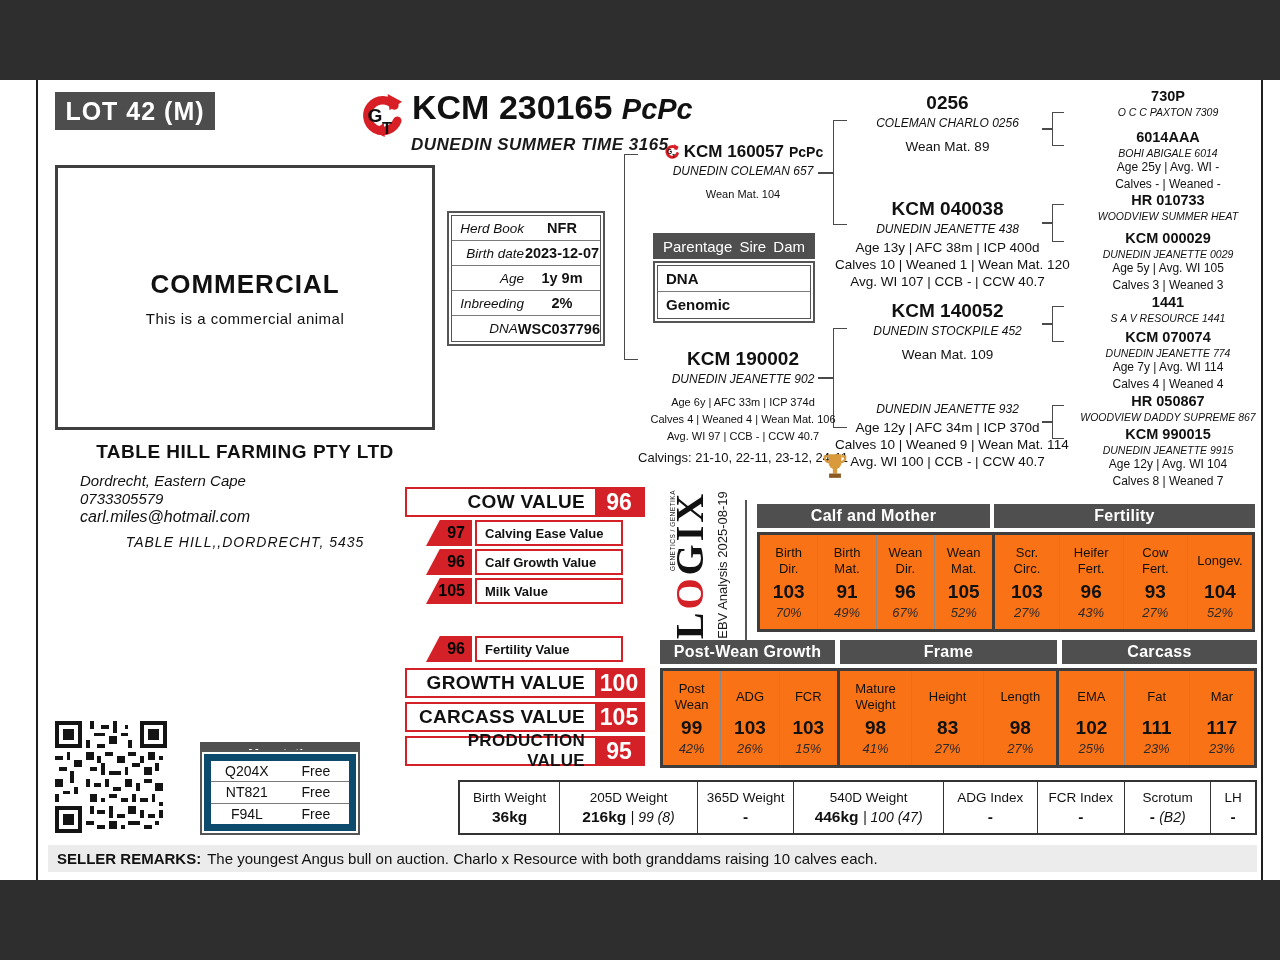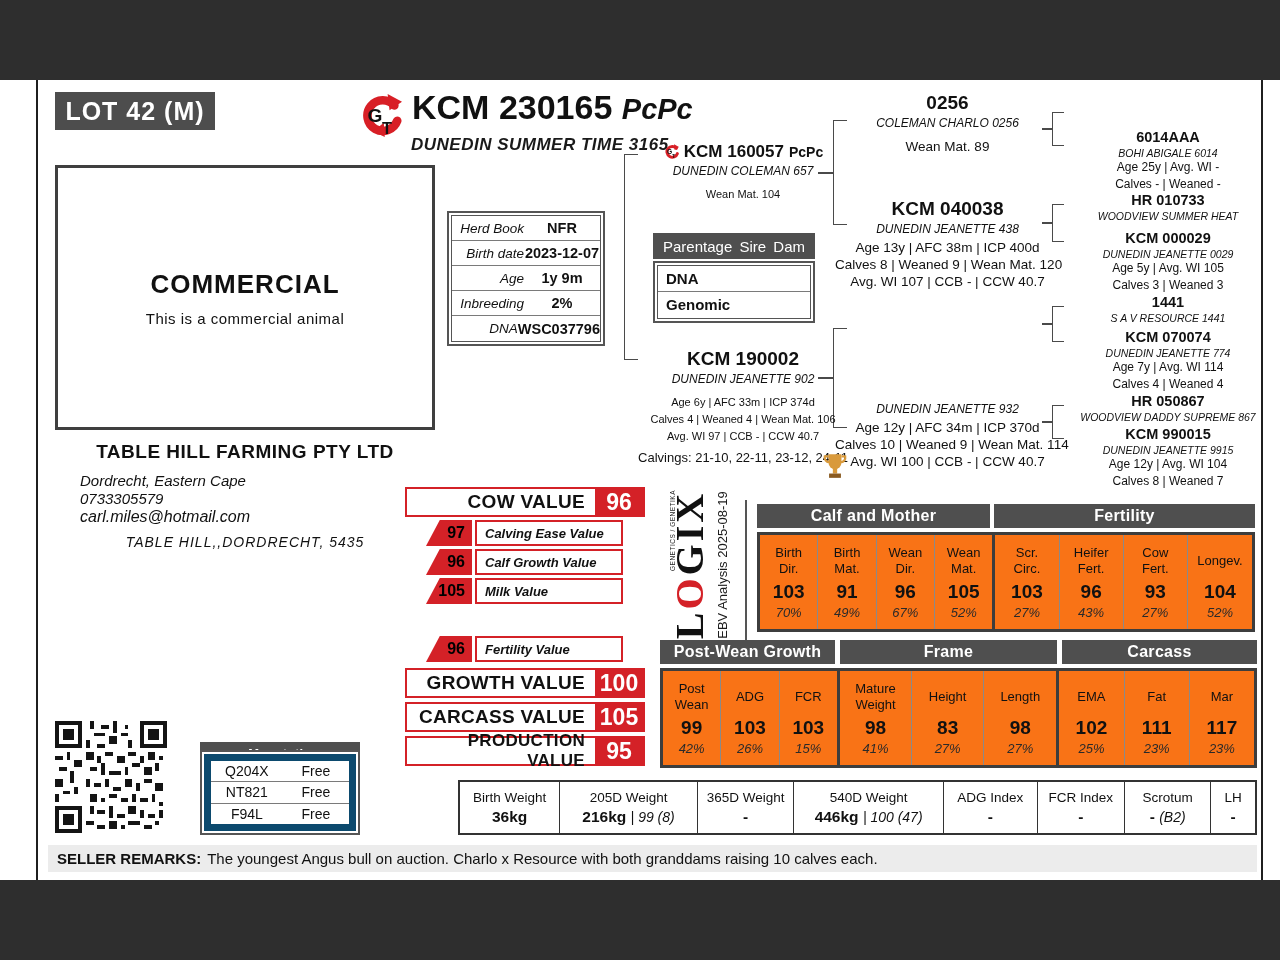--- a/index.html
+++ b/index.html
@@ -66,21 +66,21 @@
 
   
   .val-row { position:absolute; left:405px; width:240px; height:30px; border:2.5px solid #d42127; background:#fff; display:flex; }
   .val-label { flex:1; text-align:right; font-weight:bold; font-size:19px; letter-spacing:.3px; display:flex; align-items:center; justify-content:flex-end; padding-right:10px; }
   .val-num { width:48px; background:#d42127; color:#fff; font-weight:bold; font-size:23px; display:flex; align-items:center; justify-content:center; }
   .sub-row { position:absolute; left:426px; height:26px; display:flex; }
   .sub-num { width:46px; background:#d42127; color:#000000; font-weight:bold; font-size:16px;
     display:flex; align-items:center; justify-content:flex-end; padding-right:7px;
     clip-path: polygon(30% 0, 100% 0, 100% 100%, 0 100%); }
   .sub-label { width:148px; margin-left:3px; border:2px solid #d42127; background:#fff; font-weight:bold; font-size:13px;
-    display:flex; align-items:center; padding-left:8px; white-space:nowrap;font-style:italic; }
+    display:flex; align-items:center; padding-left:8px; white-space:nowrap; }
 
   
   .logix { left:615px; top:462px; width:150px; height:46px; transform:rotate(-90deg);
     display:flex; align-items:center; justify-content:center; }
   .logix-brand { font-family:"Liberation Serif", serif; font-weight:bold; font-size:40px; letter-spacing:3px; line-height:1; }
   .logix-brand .mark { color:#d42127; }
   .logix-tag { position:absolute; right:0; top:2px; font-size:6.5px; letter-spacing:.5px; color:#222; }
   .ebv-date { left:649px; top:476px; width:150px; height:18px; transform:rotate(-90deg);
     font-size:13px; text-align:center; color:#1a1a1a; }
   .logix-div { left:745px; top:420px; width:2px; height:145px; background:#555; }
@@ -229,36 +229,45 @@
 
   <div class="ped g2" style="left:835px;top:12px;width:225px">
     <div class="pid">0256</div>
     <div class="pname">COLEMAN CHARLO 0256</div>
     <div class="pstat gap-top">Wean Mat. 89</div>
   </div>
   <div class="ped g2" style="left:835px;top:118px;width:225px">
     <div class="pid">KCM 040038</div>
     <div class="pname">DUNEDIN JEANETTE 438</div>
     <div class="pstat">Age 13y | AFC 38m | ICP 400d</div>
-    <div class="pstat">Calves 8 | Weaned 9 | Wean Mat. 120</div>
+    <div class="pstat">Calves 10 | Weaned 1 | Wean Mat. 120</div>
     <div class="pstat">Avg. WI 107 | CCB - | CCW 40.7</div>
+  </div>
+  <div class="ped g2" style="left:835px;top:220px;width:225px">
+    <div class="pid">KCM 140052</div>
+    <div class="pname">DUNEDIN STOCKPILE 452</div>
+    <div class="pstat gap-top">Wean Mat. 109</div>
   </div>
   <div class="ped g2" style="left:835px;top:320px;width:225px">
     <div class="pname">DUNEDIN JEANETTE 932</div>
     <div class="pstat">Age 12y | AFC 34m | ICP 370d</div>
     <div class="pstat">Calves 10 | Weaned 9 | Wean Mat. 114</div>
     <div class="pstat">Avg. WI 100 | CCB - | CCW 40.7</div>
   </div>
   <svg class="abs trophy" viewBox="0 0 24 26">
     <path fill="#d99a3c" d="M6 2h12v8a6 6 0 0 1-12 0z"></path>
     <path fill="none" stroke="#d99a3c" stroke-width="2" d="M6 4H2.5a4.5 4.5 0 0 0 4.5 5.5M18 4h3.5a4.5 4.5 0 0 1-4.5 5.5"></path>
     <rect x="10" y="15" width="4" height="5" fill="#d99a3c"></rect>
     <rect x="6.5" y="20" width="11" height="4" fill="#8a5a20"></rect>
   </svg>
 
+  <div class="ped g3" style="left:1078px;top:8px;width:180px">
+    <div class="pid">730P</div>
+    <div class="pname">O C C PAXTON 7309</div>
+  </div>
   <div class="ped g3" style="left:1078px;top:49px;width:180px">
     <div class="pid">6014AAA</div>
     <div class="pname">BOHI ABIGALE 6014</div>
     <div class="pstat">Age 25y | Avg. WI -</div>
     <div class="pstat">Calves - | Weaned -</div>
   </div>
   <div class="ped g3" style="left:1078px;top:112px;width:180px">
     <div class="pid">HR 010733</div>
     <div class="pname">WOODVIEW SUMMER HEAT</div>
   </div>

